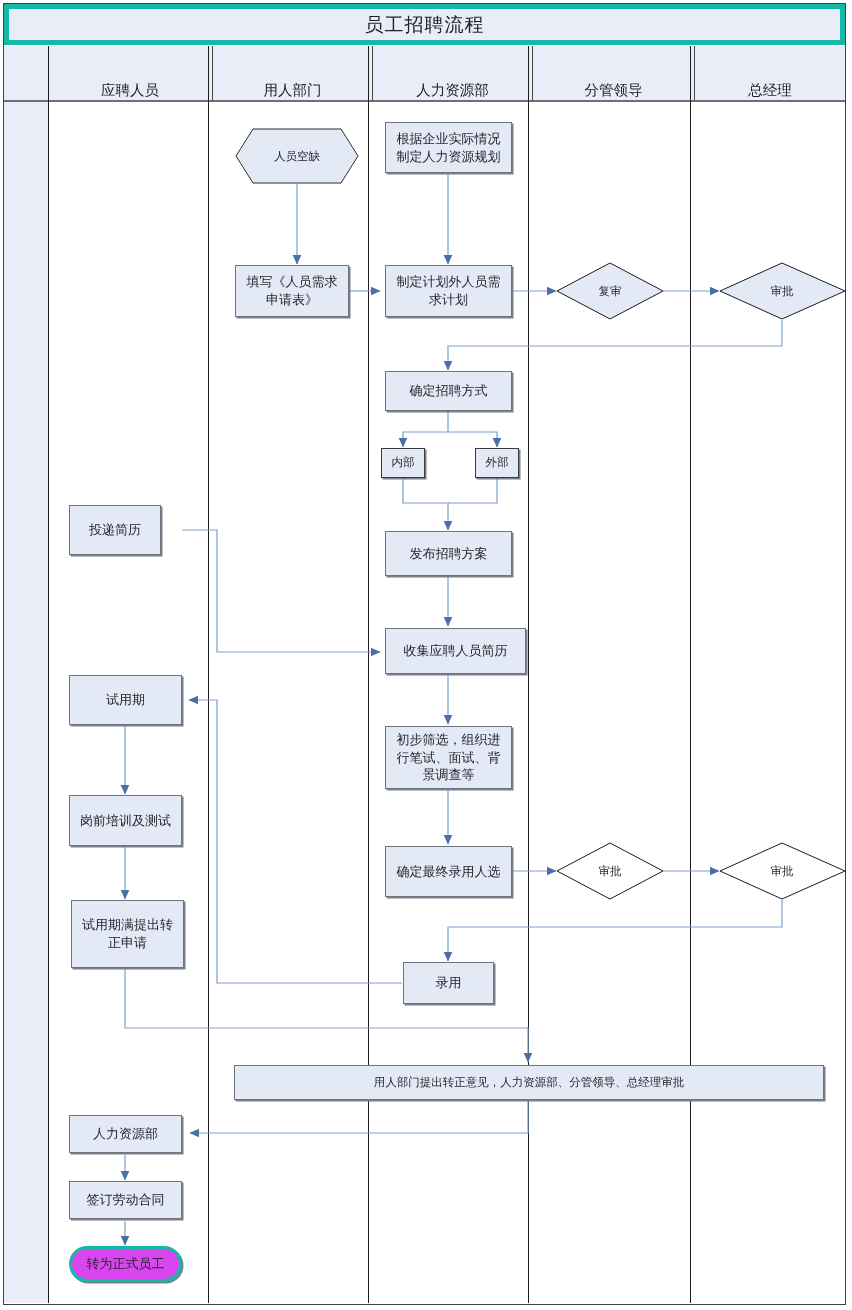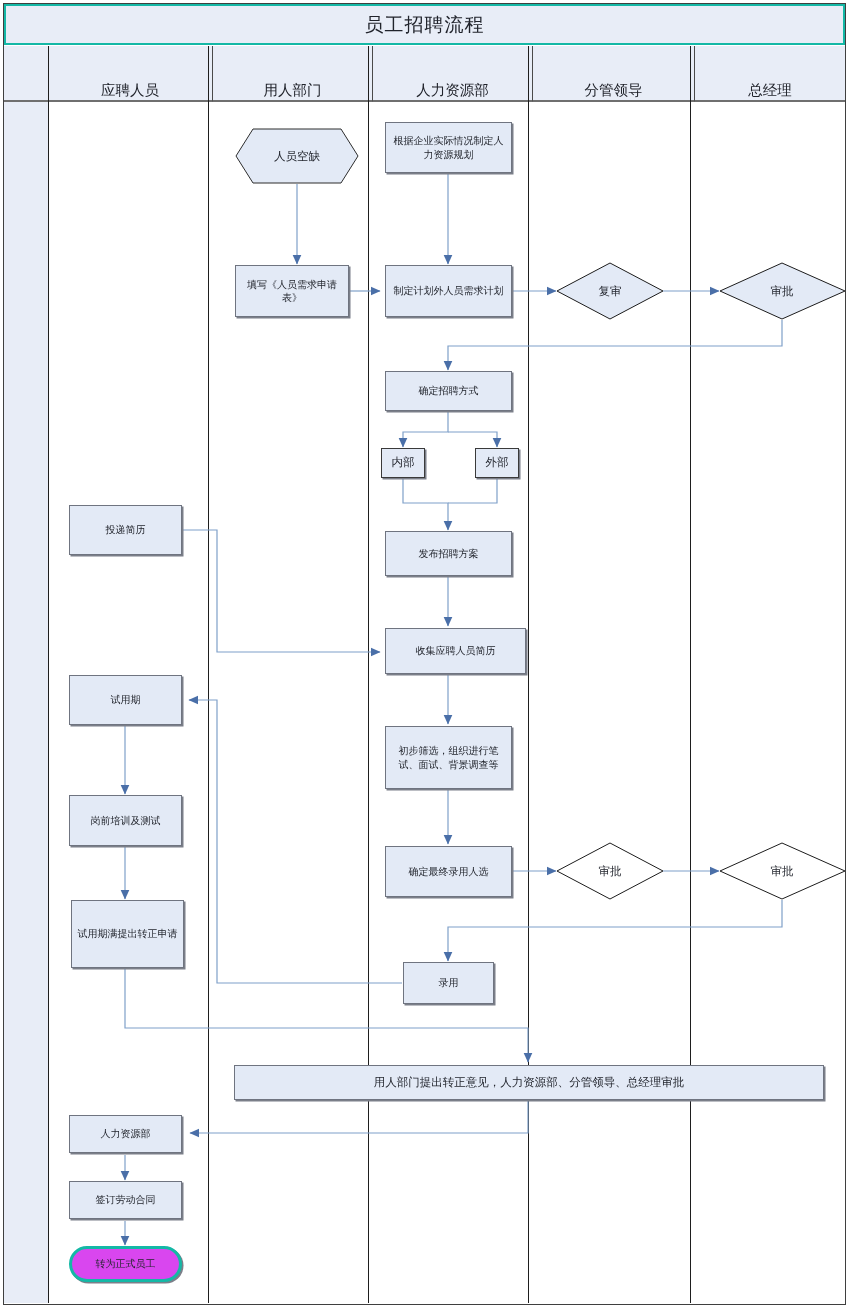--- a/index.html
+++ b/index.html
@@ -21,21 +21,21 @@
     left: 3px; top: 3px;
     width: 843px; height: 1302px;
     border: 1px solid #3f3f3f;
     box-sizing: border-box;
   }
   #title-bar {
     position: absolute;
     left: 4px; top: 4px;
     width: 841px; height: 41px;
     background: #e8edf7;
-    border: 2px solid #14b8a6;
+    border: 5px solid #14b8a6;
     box-sizing: border-box;
     display: flex;
     align-items: center;
     justify-content: center;
     text-align: right;
   }
   #title-bar .title-text {
     font-size: 19px;
     color: #20232b;
     letter-spacing: 1px;
@@ -84,21 +84,21 @@
     border-left: 1px solid #1e1e1e;
   }
   
   .node {
     position: absolute;
     box-sizing: border-box;
     display: flex;
     align-items: center;
     justify-content: center;
     text-align: center;
-    font-size: 10px;
+    font-size: 13px;
     line-height: 1.35;
     color: #23262e;
     padding: 2px 5px;
   }
   .node.process {
     background: #e3eaf6;
     border: 1px solid #6f7480;
     box-shadow: 1.5px 1.5px 0 0 #7b7f89;
   }
   .node.small-proc {
@@ -262,21 +262,21 @@
   </div>
 
   <div class="node small-proc" style="left:475px; top:448px; width:44px; height:30px;">
     <span>外部</span>
   </div>
 
   <div class="node process" style="left:385px; top:531px; width:127px; height:45px;">
     <span>发布招聘方案</span>
   </div>
 
-  <div class="node process" style="left:69px; top:505px; width:113px; height:50px;text-align:center;">
+  <div class="node process" style="left:69px; top:505px; width:92px; height:50px;text-align:center;">
     <span>投递简历</span>
   </div>
 
   <div class="node process" style="left:385px; top:628px; width:141px; height:46px;">
     <span>收集应聘人员简历</span>
   </div>
 
   <div class="node process" style="left:385px; top:726px; width:127px; height:63px;">
     <span>初步筛选，组织进行笔试、面试、背景调查等</span>
   </div>

